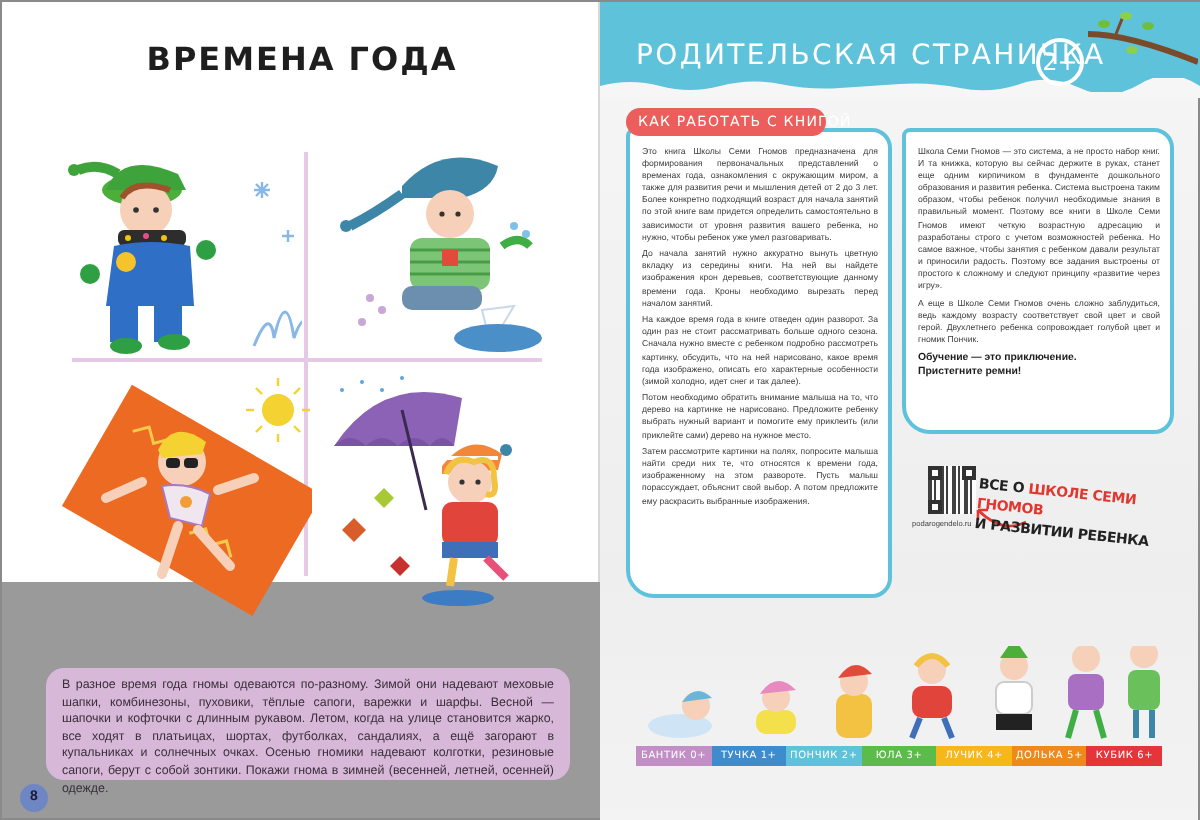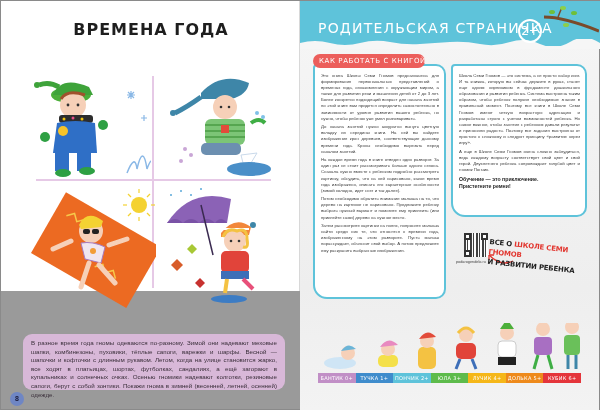--- a/index.html
+++ b/index.html
@@ -29,21 +29,21 @@
       letter-spacing: 1.2px; color: #ffffff; font-weight: normal; }
     .age-badge { position: absolute; left: 218px; top: 18px; width: 24px; height: 24px; border: 2px solid #ffffff; border-radius: 50%;
       color: #fff; font-size: 12px; line-height: 20px; text-align: center; font-family: "DejaVu Sans", sans-serif; }
     .branch { position: absolute; right: 0; top: 4px; width: 55px; height: 30px; }
 
     .card { position: absolute; border: 2px solid #5ec3da; border-radius: 10px; background: #ffffff; }
     .card-left { left: 13px; top: 63px; width: 133px; height: 235px; border-radius: 4px 10px 10px 14px; }
     .card-right { left: 151px; top: 63px; width: 136px; height: 153px; border-radius: 4px 10px 10px 14px; }
     .card-tag { position: absolute; background: #ec5e5b; color: #fff; font-size: 7px; letter-spacing: 0.6px;
       height: 14px; line-height: 14px; padding: 0 6px; border-radius: 7px; font-family: "DejaVu Sans", sans-serif; white-space: nowrap; }
-    .tag-left { left: 13px; top: 53px; width: 112px; }
+    .tag-left { left: 13px; top: 53px; width: 100px; }
     .tag-right { left: 151px; top: 53px; width: 93px; }
     .card p { font-size: 4.3px; line-height: 6.1px; color: #3d3d3d; text-align: justify; margin-bottom: 2.5px; }
     .card-body { padding: 7px 5px 4px 6px; }
     .card p.bold { font-weight: bold; font-size: 5.2px; line-height: 7px; color: #1d1d1d; text-align: left; }
 
     .qr { position: absolute; left: 164px; top: 232px; width: 24px; height: 24px; background:
       repeating-linear-gradient(90deg,#222 0 2px,#fff 2px 3px,#222 3px 4px,#fff 4px 6px),
       #222; opacity: .85; }
     .qr-corner { position: absolute; width: 7px; height: 7px; border: 2px solid #111; background: #fff; }
     .qr-url { position: absolute; left: 156px; top: 259px; font-size: 3.8px; color: #444; }

